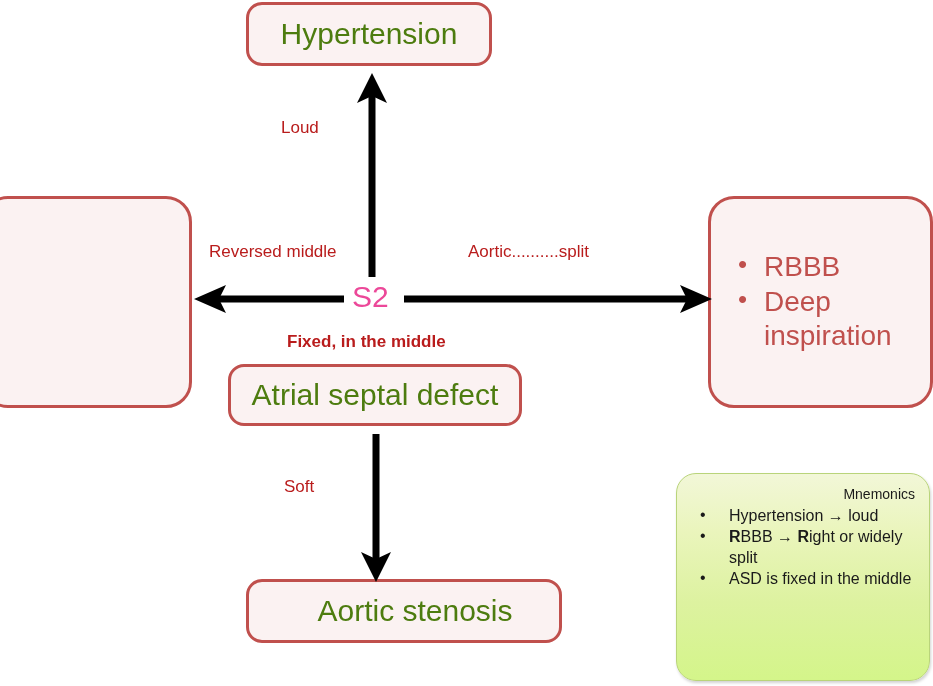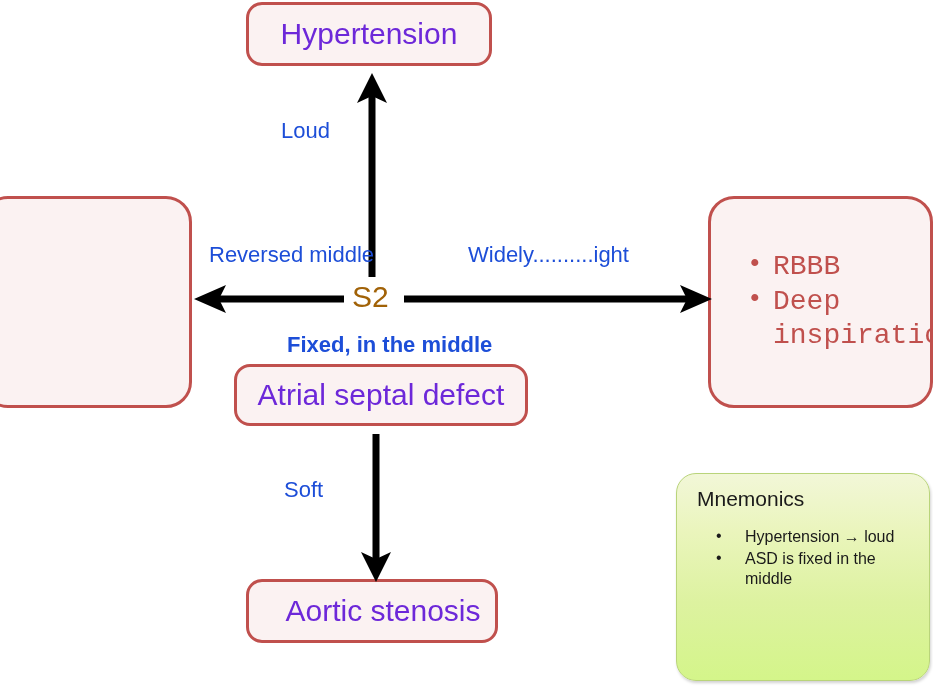--- a/index.html
+++ b/index.html
@@ -27,21 +27,21 @@
     border: 3px solid #C0504D;
     border-radius: 16px;
     color: #C0504D;
     display: flex;
     align-items: center;
     justify-content: center;
   }
   .redbox .boxlabel {
     font-size: 30px;
     line-height: 1.15;
-    color: #6d28d9;
+    color: #4d7c0f;
     white-space: nowrap;
   }
 
   .redbox.bulleted {
     border-radius: 26px;
     align-items: center;
     justify-content: flex-start;
   }
   .bullet-list {
     list-style: none;
@@ -63,47 +63,47 @@
     left: 8px;
     top: -1px;
     font-size: 26px;
     color: #C0504D;
   }
 
   
   #box-hypertension { left: 246px; top: 2px;   width: 246px; height: 64px; }
   #box-lbbb         { left: -18px; top: 196px; width: 210px; height: 212px; }
   #box-rbbb         { left: 708px; top: 196px; width: 225px; height: 212px; }
-  #box-asd          { left: 234px; top: 364px; width: 294px; height: 62px; }
-  #box-aortic       { left: 246px; top: 579px; width: 252px; height: 64px; padding-left: 22px; }
+  #box-asd          { left: 228px; top: 364px; width: 294px; height: 62px; }
+  #box-aortic       { left: 246px; top: 579px; width: 316px; height: 64px; padding-left: 22px; }
 
   #box-lbbb  { padding-left: 28px; }
-  #box-rbbb  { padding-left: 28px; font-family: Liberation Mono, monospace; }
+  #box-rbbb  { padding-left: 19px; }
 
   
   .bluelabel {
     position: absolute;
-    color: #1d4ed8;
-    font-size: 22px;
+    color: #b91c1c;
+    font-size: 17px;
     line-height: 1.1;
     white-space: nowrap;
   }
   #label-loud           { left: 281px; top: 119px; }
   #label-reversed-split { left: 209px; top: 243px; }
   #label-widely-split   { left: 468px; top: 243px; }
   #label-fixed-middle   { left: 287px; top: 333px; font-weight: bold; }
   #label-soft           { left: 284px; top: 478px; }
 
   
   #s2-node {
     position: absolute;
     left: 352px;
     top: 280px;
     font-size: 30px;
-    color: #a16207;
+    color: #ec4899;
     white-space: nowrap;
   }
 
   
   .arrow-svg {
     position: absolute;
     overflow: visible;
   }
   #arrow-up-wrap    { left: 340px; top: 72px;  width: 70px;  height: 205px; }
   #arrow-down-wrap  { left: 344px; top: 432px; width: 70px;  height: 152px; }
@@ -119,28 +119,29 @@
     height: 208px;
     box-sizing: border-box;
     border-radius: 20px;
     border: 1px solid #B9D47A;
     background: linear-gradient(to bottom, #F2F7D8 0%, #EAF5BC 28%, #DDF2A0 62%, #D4F58A 100%);
     padding: 12px 14px 10px 18px;
     color: #1a1a1a;
     box-shadow: 1px 2px 3px rgba(0,0,0,0.18);
   }
   #mnemonics-title {
-    font-size: 21px;
+    font-size: 14px;
     line-height: 1.2;
     margin: 0 0 3px 2px;
     color: #1a1a1a;
+    text-align: right;
   }
   #mnemonics-list {
     list-style: none;
-    margin: 16px;
+    margin: 0;
     padding: 0;
   }
   #mnemonics-list li {
     position: relative;
     font-size: 16px;
     line-height: 1.28;
     padding-left: 34px;
     margin-bottom: 1px;
     color: #1a1a1a;
   }
@@ -200,25 +201,26 @@
 
   <svg class="arrow-svg" id="arrow-right-wrap" viewBox="0 0 310 36">
     <line x1="0" y1="17" x2="284" y2="17" stroke="#000000" stroke-width="7"></line>
     <polygon points="308,17 276,3 283,17 276,31" fill="#000000"></polygon>
   </svg>
 
   <div id="s2-node">S2</div>
 
   <div class="bluelabel" id="label-loud">Loud</div>
   <div class="bluelabel" id="label-reversed-split">Reversed middle</div>
-  <div class="bluelabel" id="label-widely-split">Widely..........ight</div>
+  <div class="bluelabel" id="label-widely-split">Aortic..........split</div>
   <div class="bluelabel" id="label-fixed-middle">Fixed, in the middle</div>
   <div class="bluelabel" id="label-soft">Soft</div>
 
   <div id="mnemonics-box">
     <div id="mnemonics-title">Mnemonics</div>
     <ul id="mnemonics-list">
       <li>Hypertension → loud</li>
+      <li><b>R</b>BBB →  <b>R</b>ight or widely split</li>
       <li>ASD is fixed in the middle</li>
     </ul>
   </div>
 
 </div>
 
 </body></html>

